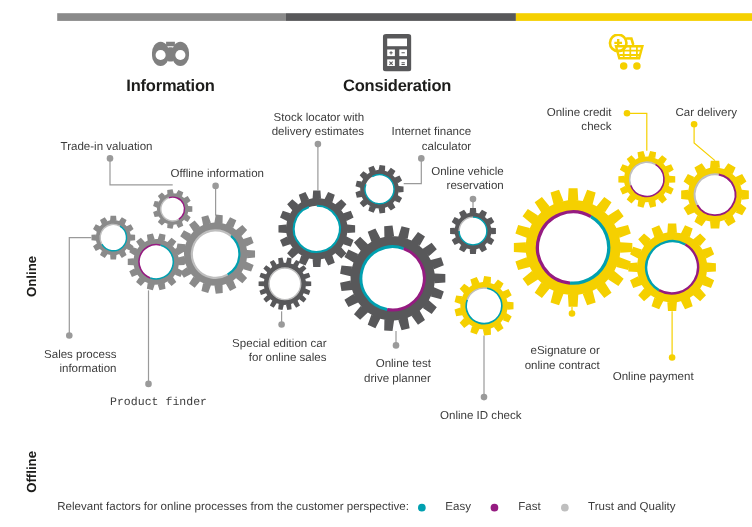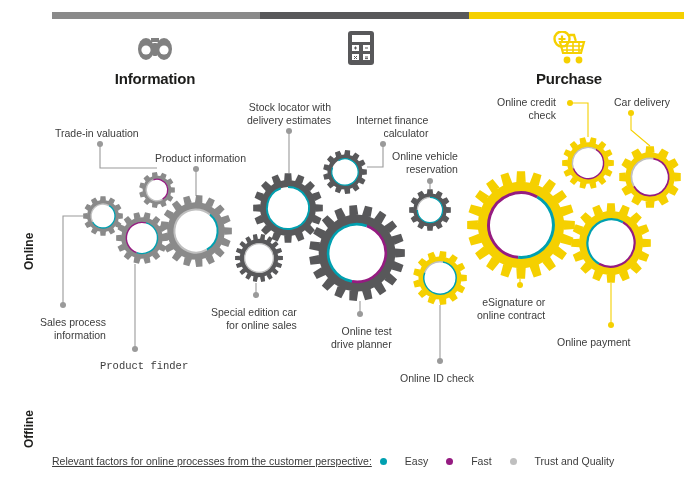--- a/index.html
+++ b/index.html
@@ -33,21 +33,21 @@
 
   
   .band{position:absolute;left:52px;top:401px;width:627px;height:46px;
         border-top:1px solid #d2d2d2;border-bottom:1px solid #d2d2d2;}
   .band .txt{position:absolute;left:85px;top:16px;font-size:10.5px;color:#1d1d1b;white-space:nowrap;}
   .band .people{position:absolute;left:8px;top:6px;}
 
   
   .legend{position:absolute;left:52px;top:455px;font-size:10.5px;color:#3c3c3c;
           display:flex;align-items:center;gap:0px;white-space:nowrap;}
-  .legend .lead{margin-right:8px;text-decoration:underline;}
+  .legend .lead{margin-right:8px;}
   .legend .item{display:flex;align-items:center;margin-right:18px;gap:12px;}
   .legend .dot{width:7px;height:7px;border-radius:50%;margin-right:6px;display:inline-block;}
   .legend .lbl{}
 </style>
 </head>
 <body>
 
 <div id="stage">
 
   <div class="topbar" id="topbar">
@@ -78,34 +78,34 @@
       <rect x="4" y="14" width="7" height="6" fill="#fff"></rect>
       <rect x="15" y="14" width="7" height="6" fill="#fff"></rect>
       <rect x="4" y="23" width="7" height="6" fill="#fff"></rect>
       <rect x="15" y="23" width="7" height="6" fill="#fff"></rect>
       <path d="M6 17h3M7.5 15.5v3" stroke="#58585A" stroke-width="1"></path>
       <path d="M17 17h3" stroke="#58585A" stroke-width="1"></path>
       <path d="M6 25l3 3M9 25l-3 3" stroke="#58585A" stroke-width="1"></path>
       <path d="M17 26h3M17 27.6h3" stroke="#58585A" stroke-width="1"></path>
     </svg>
         </div>
+        <div class="ttl">Consideration</div>
       </div>
       <div class="phase" style="left: 489px; top: 28px;">
         <div class="ico">
           <svg width="38" height="34" viewBox="0 0 38 34">
       <circle cx="12" cy="8" r="7.5" fill="none" stroke="#F5D000" stroke-width="2.4"></circle>
       <path d="M12 4.5v7M8.5 8h7" stroke="#F5D000" stroke-width="2.2"></path>
       <path d="M20 4 h4 l1.5 5" stroke="#F5D000" stroke-width="2.4" fill="none" stroke-linecap="round"></path>
       <path d="M10 11 h24 l-3 11 h-18 z" fill="none" stroke="#F5D000" stroke-width="2.2"></path>
       <path d="M11.5 15h21M13 19h18M17 11.5v10M23 11.5v10M29 11.5v10" stroke="#F5D000" stroke-width="1.6"></path>
       <circle cx="17" cy="29" r="3.4" fill="#F5D000"></circle>
       <circle cx="29" cy="29" r="3.4" fill="#F5D000"></circle>
     </svg>
         </div>
-        <div class="ttl">Purchase</div>
       </div>
     </div>
 
   <div class="axis" style="left:22px;top:270px;">Online</div>
   <div class="axis" style="left:22px;top:448px;">Offline</div>
 
   <svg id="art" width="684" height="479" style="position:absolute;left:0;top:0;">
       <path d="M100 144 L100 168 L157 168" fill="none" stroke="#9A9A9A" stroke-width="1.1"></path>
       <circle cx="100" cy="144" r="3" fill="#9A9A9A"></circle>
       <path d="M196 169 L196 196" fill="none" stroke="#9A9A9A" stroke-width="1.1"></path>
@@ -212,36 +212,36 @@
       <g>
         <path d="M642.70 238.64 L650.82 239.24 L650.82 246.76 L642.70 247.36 L642.94 244.91 L641.96 251.10 L649.23 254.76 L646.35 261.72 L638.62 259.16 L639.78 256.99 L636.50 262.33 L641.82 268.50 L636.50 273.82 L630.33 268.50 L632.24 266.94 L627.16 270.62 L629.72 278.35 L622.76 281.23 L619.10 273.96 L621.46 273.24 L615.36 274.70 L614.76 282.82 L607.24 282.82 L606.64 274.70 L609.09 274.94 L602.90 273.96 L599.24 281.23 L592.28 278.35 L594.84 270.62 L597.01 271.78 L591.67 268.50 L585.50 273.82 L580.18 268.50 L585.50 262.33 L587.06 264.24 L583.38 259.16 L575.65 261.72 L572.77 254.76 L580.04 251.10 L580.76 253.46 L579.30 247.36 L571.18 246.76 L571.18 239.24 L579.30 238.64 L579.06 241.09 L580.04 234.90 L572.77 231.24 L575.65 224.28 L583.38 226.84 L582.22 229.01 L585.50 223.67 L580.18 217.50 L585.50 212.18 L591.67 217.50 L589.76 219.06 L594.84 215.38 L592.28 207.65 L599.24 204.77 L602.90 212.04 L600.54 212.76 L606.64 211.30 L607.24 203.18 L614.76 203.18 L615.36 211.30 L612.91 211.06 L619.10 212.04 L622.76 204.77 L629.72 207.65 L627.16 215.38 L624.99 214.22 L630.33 217.50 L636.50 212.18 L641.82 217.50 L636.50 223.67 L634.94 221.76 L638.62 226.84 L646.35 224.28 L649.23 231.24 L641.96 234.90 L641.24 232.54 Z" fill="#F5D000"></path>
         <circle cx="611" cy="243" r="24" fill="#ffffff"></circle>
         <path d="M599.00 263.78 A24 24 0 0 1 623.00 222.22" fill="none" stroke="#00A0B0" stroke-width="2.2"></path>
         <path d="M623.00 222.22 A24 24 0 0 1 599.00 263.78" fill="none" stroke="#951B81" stroke-width="2.2"></path>
       </g>
     </svg>
 
   <div id="labels">
       <div class="lab" style="left: 55px; top: 127px;">Trade-in valuation</div>
-      <div class="lab" style="left: 155px; top: 152px;">Product information</div>
+      <div class="lab" style="left: 155px; top: 152px;">Offline information</div>
       <div class="lab" style="left: 40px; top: 316px;">Sales process
 information</div>
       <div class="lab" style="left: 100px; top: 360px; font-family: Liberation Mono, monospace;">Product finder</div>
       <div class="lab" style="left: 211px; top: 306px;">Special edition car
 for online sales</div>
       <div class="lab" style="left: 247px; top: 101px;">Stock locator with
 delivery estimates</div>
       <div class="lab" style="left: 356px; top: 114px;">Internet finance
 calculator</div>
       <div class="lab" style="left: 392px; top: 150px;">Online vehicle
 reservation</div>
       <div class="lab" style="left: 331px; top: 325px;">Online test
 drive planner</div>
       <div class="lab" style="left: 400px; top: 372px;">Online ID check</div>
-      <div class="lab" style="left: 477px; top: 296px;">eSignature or
+      <div class="lab" style="left: 477px; top: 313px;">eSignature or
 online contract</div>
       <div class="lab" style="left: 497px; top: 96px;">Online credit
 check</div>
       <div class="lab" style="left: 614px; top: 96px;">Car delivery</div>
       <div class="lab" style="left: 557px; top: 336px;">Online payment</div>
     </div>
 
 
   <div class="legend">
     <span class="lead">Relevant factors for online processes from the customer perspective:</span>

